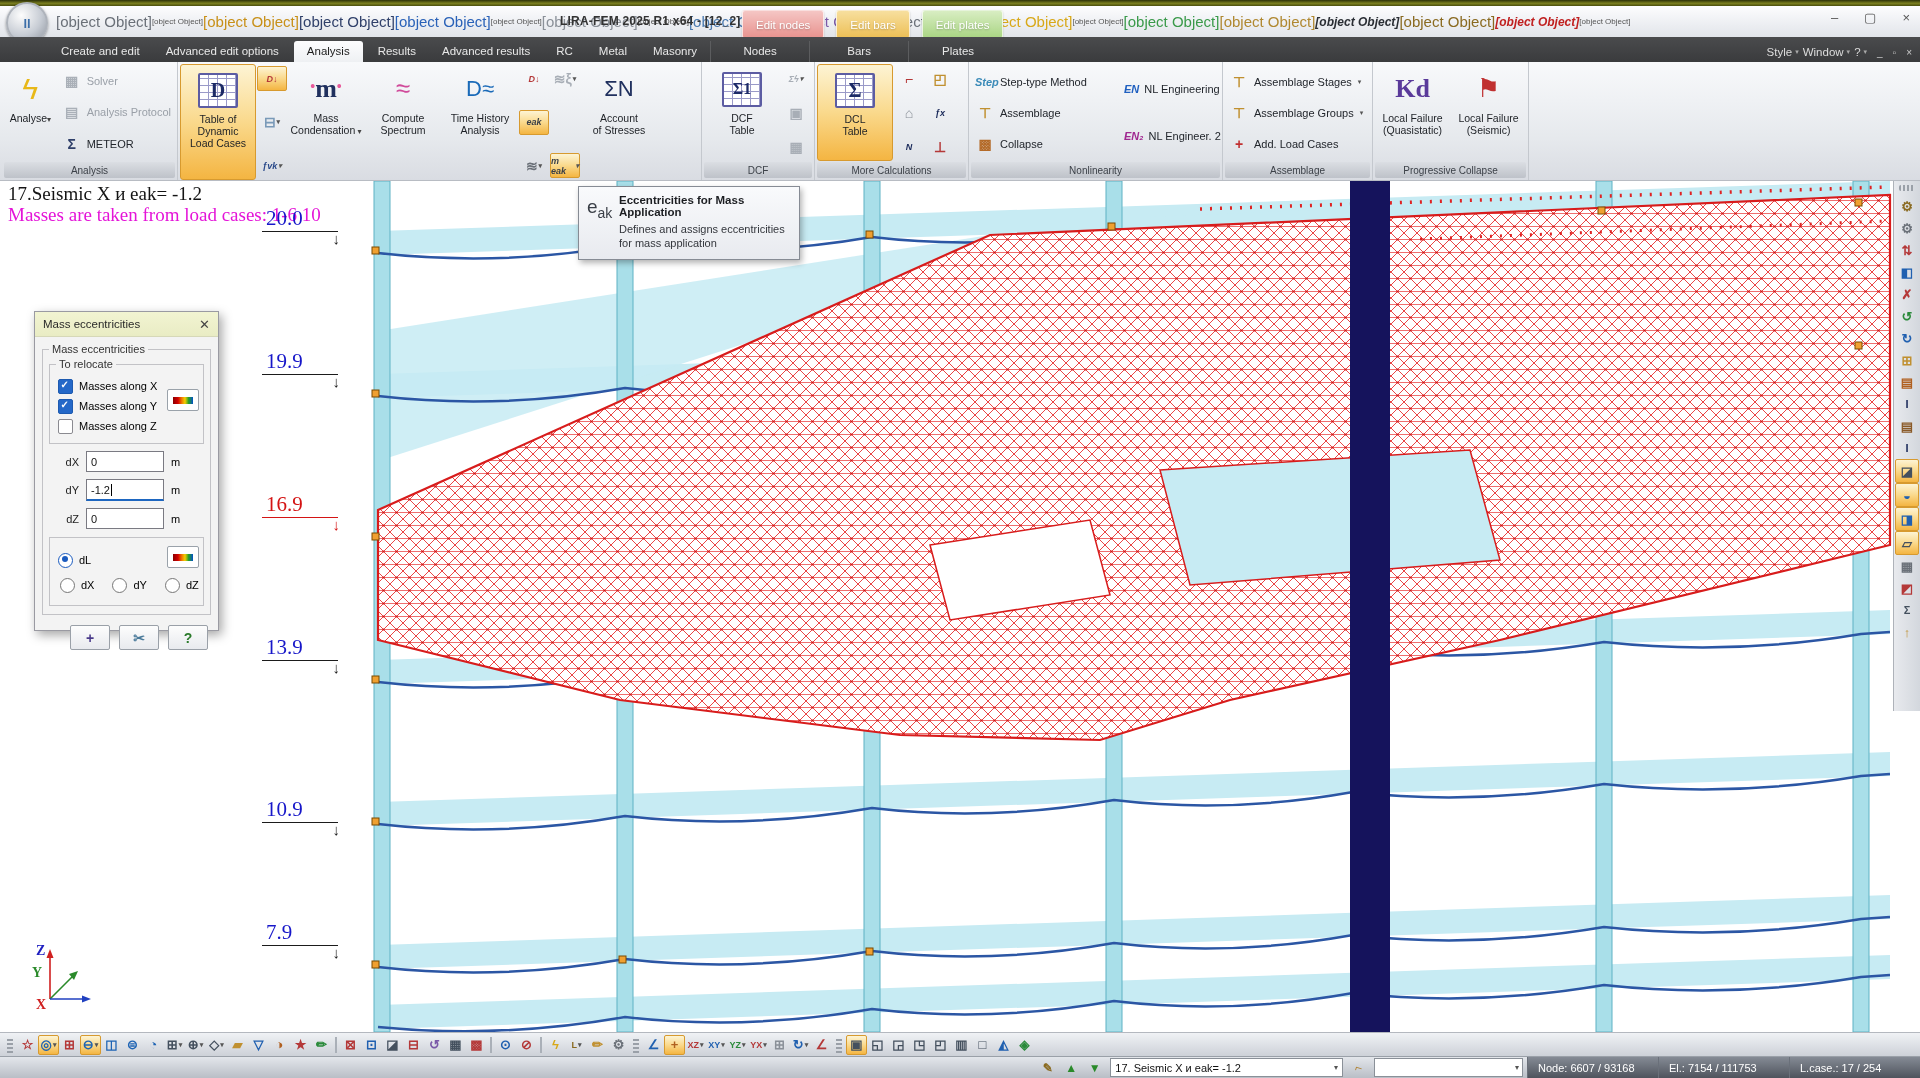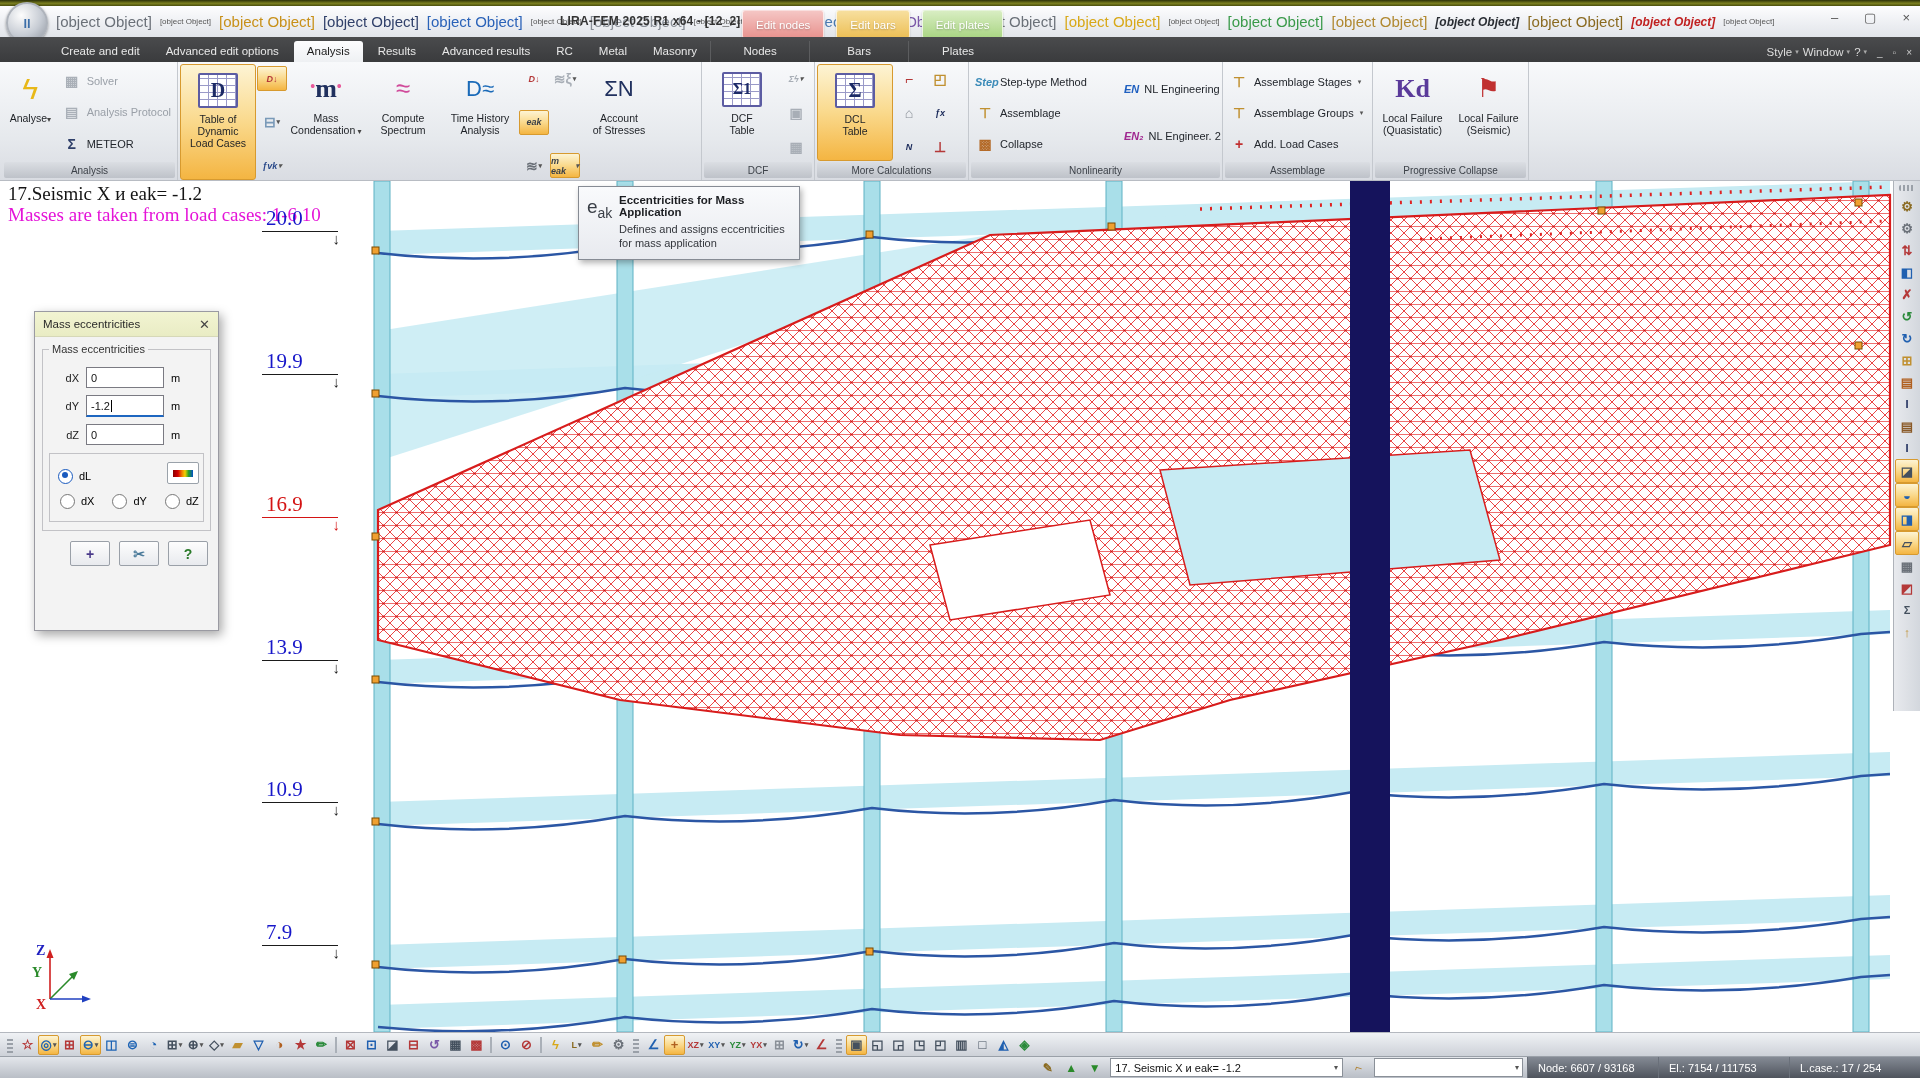--- a/index.html
+++ b/index.html
@@ -6,21 +6,21 @@
     font-family:"Liberation Sans",sans-serif;background:#fff;-webkit-font-smoothing:antialiased;}
   
   #topstrip{position:absolute;left:0;top:0;width:1920px;height:6px;
     background:linear-gradient(#2c3008,#7c8020 55%,#4a4e0e)}
   #titlebar{position:absolute;left:0;top:6px;width:1920px;height:31px;
     background:linear-gradient(#fdfdfe,#eceef2 60%,#e2e5ea);border-bottom:1px solid #c6c9ce;display:flex;align-items:center}
   #applogo{position:absolute;left:6px;top:-4px;width:38px;height:38px;border-radius:50%;
     background:radial-gradient(circle at 35% 30%,#fdfdfd,#c7ccd4 55%,#8d939d);
     border:2px solid #aeb3bb;box-shadow:0 1px 3px rgba(0,0,0,.4);display:flex;align-items:center;justify-content:center;
     color:#3c6ea8;font-weight:bold;font-size:13px}
-  .qa{display:flex;gap:8px;margin-left:56px}
+  .qa{display:flex;gap:0;margin-left:56px}
   .qa .ic{min-width:22px;height:24px;display:flex;align-items:center;justify-content:center;font-size:15px;border-radius:3px;cursor:default}
   .qa .ic.tiny{min-width:8px;font-size:8px;color:#666}
   .qa .ic.txt{font-size:12px;font-weight:bold;font-style:italic}
   #wtitle{position:absolute;left:560px;top:8px;font-size:12px;font-weight:bold;color:#333;letter-spacing:.2px}
   #editbtns{position:absolute;left:742px;top:4px;display:flex;gap:12px}
   .editbtn{height:27px;padding:0 13px;border-radius:3px;border:1px solid rgba(255,255,255,.7);
     display:flex;align-items:center;font-size:11.5px;color:#fff;text-shadow:0 1px 2px rgba(0,0,0,.25);box-shadow:0 1px 2px rgba(0,0,0,.2)}
   #wcontrols{position:absolute;right:10px;top:4px;display:flex;gap:26px;color:#555;font-size:13px}
   #wcontrols span{cursor:default}
   
@@ -552,21 +552,21 @@
       </div>
 
       <div class="elev red" style="top: 311px;">
         <span>16.9</span><span class="arr">↓</span>
       </div>
 
       <div class="elev" style="top: 454px;">
         <span>13.9</span><span class="arr">↓</span>
       </div>
 
-      <div class="elev" style="top: 596px;">
+      <div class="elev" style="top: 616px;">
         <span>10.9</span><span class="arr">↓</span>
       </div>
 
       <div class="elev" style="top: 739px;">
         <span>7.9</span><span class="arr">↓</span>
       </div>
     </div>
 
   <svg id="triad" width="80" height="72" viewBox="0 0 80 72">
     <line x1="22" y1="60" x2="22" y2="16" stroke="#d02020" stroke-width="1.6"></line>
@@ -587,20 +587,43 @@
     <div class="tline">for mass application</div>
   </div>
 
   <div id="dlg">
     <div id="dlgtitle">
       <span>Mass eccentricities</span>
       <span id="dlgclose">✕</span>
     </div>
     <div class="gbox" style="margin-top:12px">
       <span class="glabel">Mass eccentricities</span>
+      <div class="gbox cbarea" style="margin:4px 0 6px">
+        <span class="glabel">To relocate</span>
+        <div>
+
+            <div class="cbrow on">
+              <span class="cb"></span>
+              <span>Masses along X</span>
+            </div>
+
+            <div class="cbrow on">
+              <span class="cb"></span>
+              <span>Masses along Y</span>
+            </div>
+
+            <div class="cbrow">
+              <span class="cb"></span>
+              <span>Masses along Z</span>
+            </div>
+          </div>
+        <div class="palbtn">
+            <span class="bar"></span>
+          </div>
+      </div>
       <div>
 
           <div class="frow">
             <span class="flabel">dX</span>
             <span class="finput">
               <span>0</span>
             </span>
             <span>m</span>
           </div>
 

